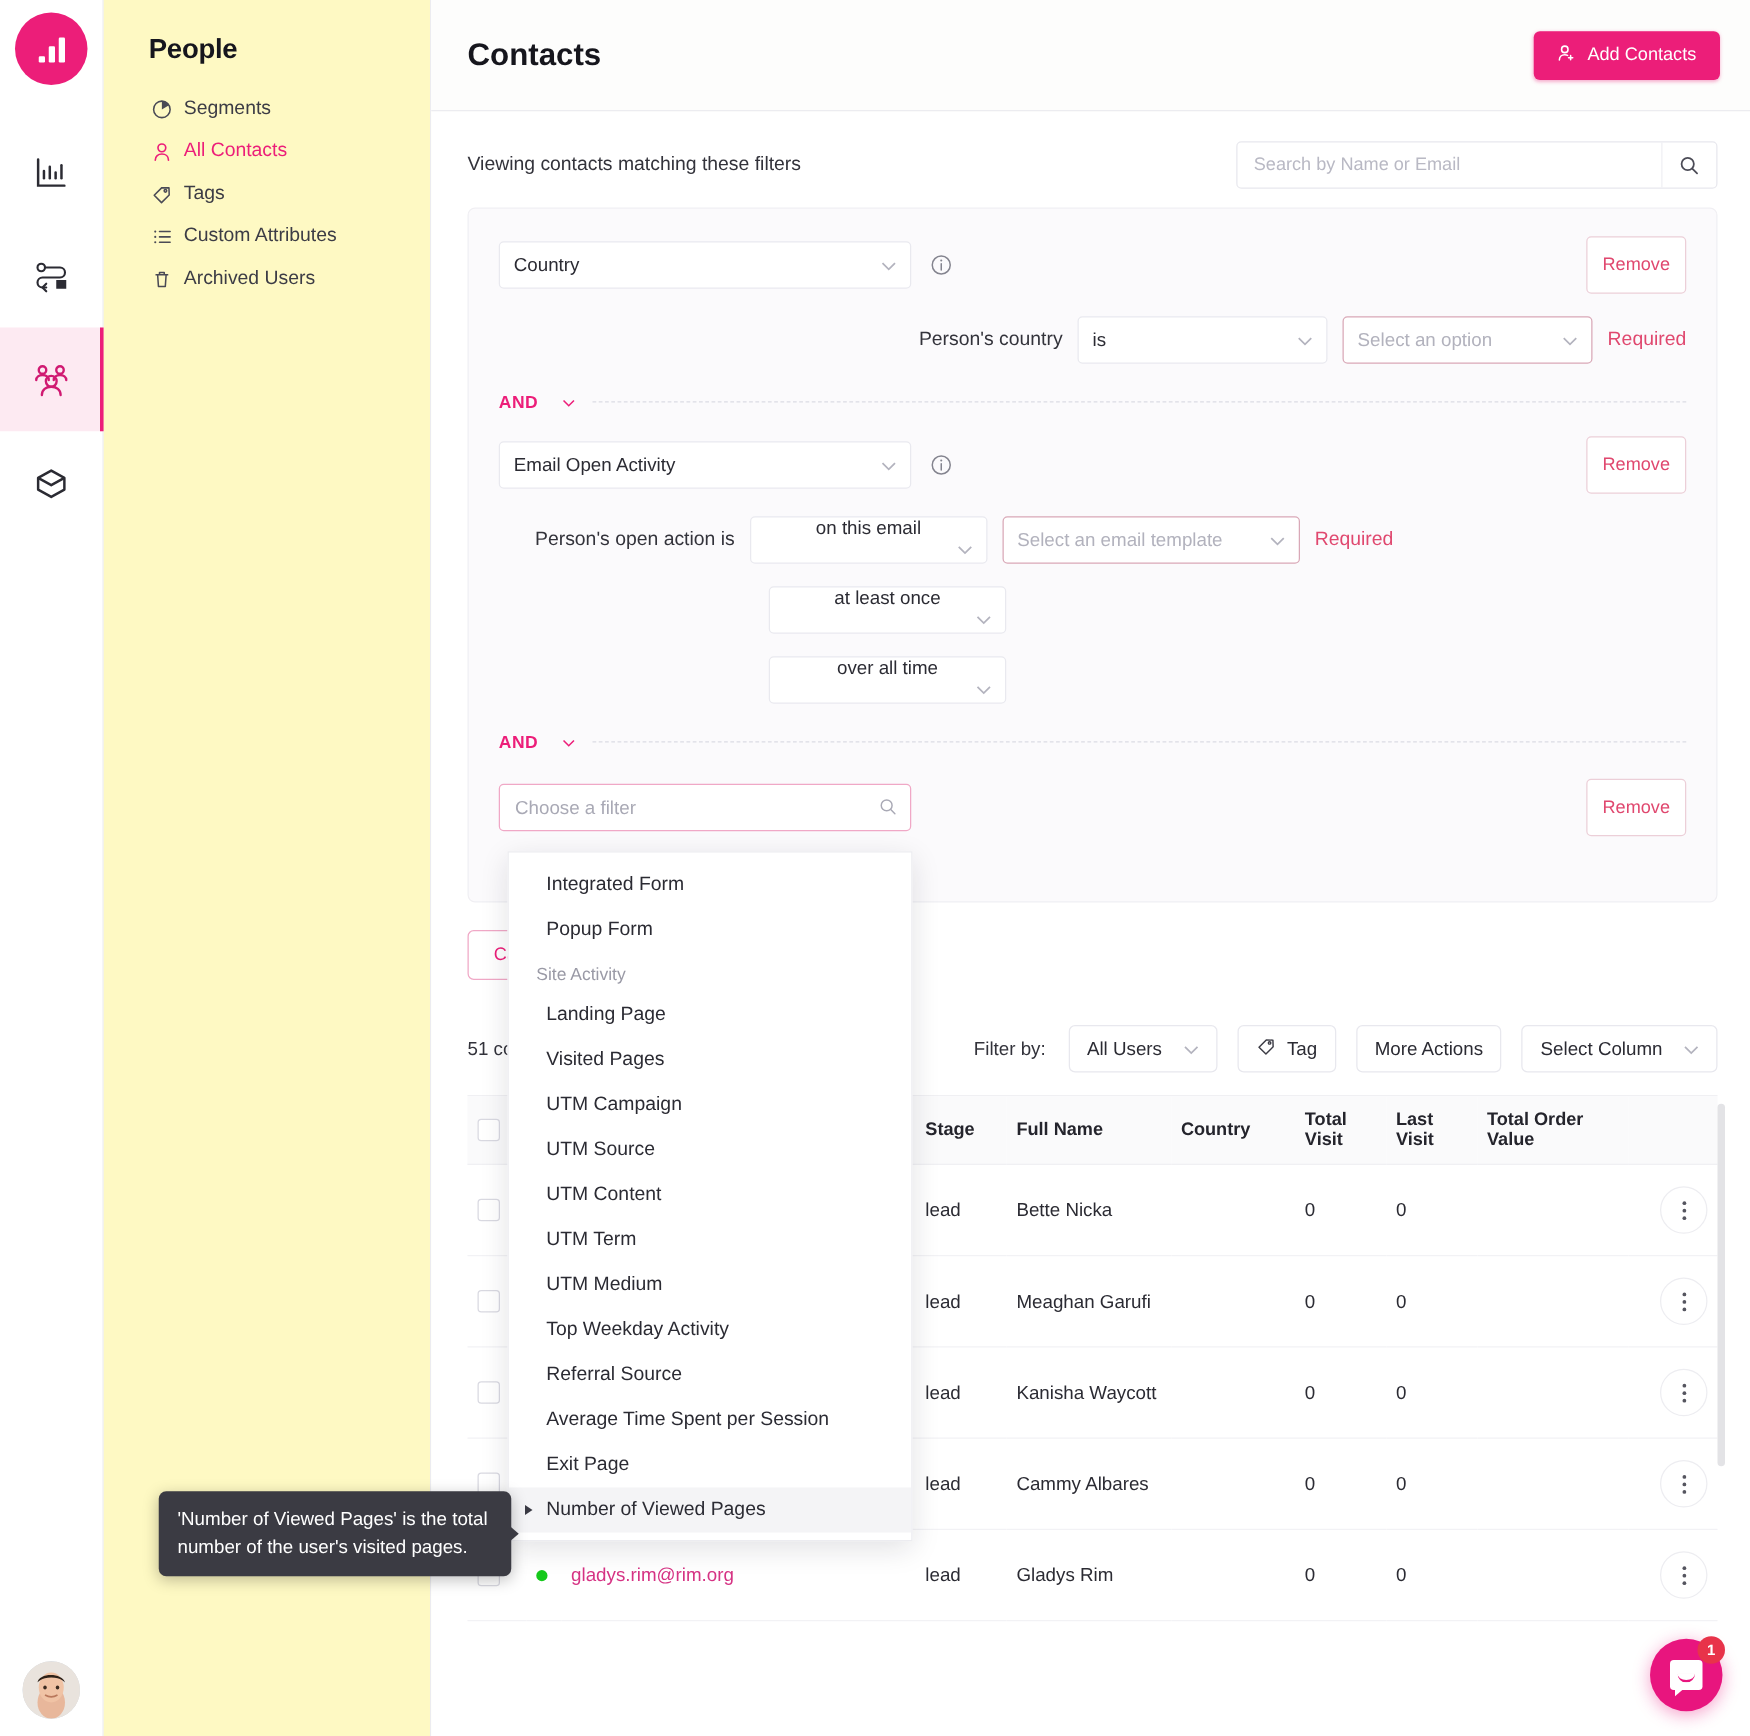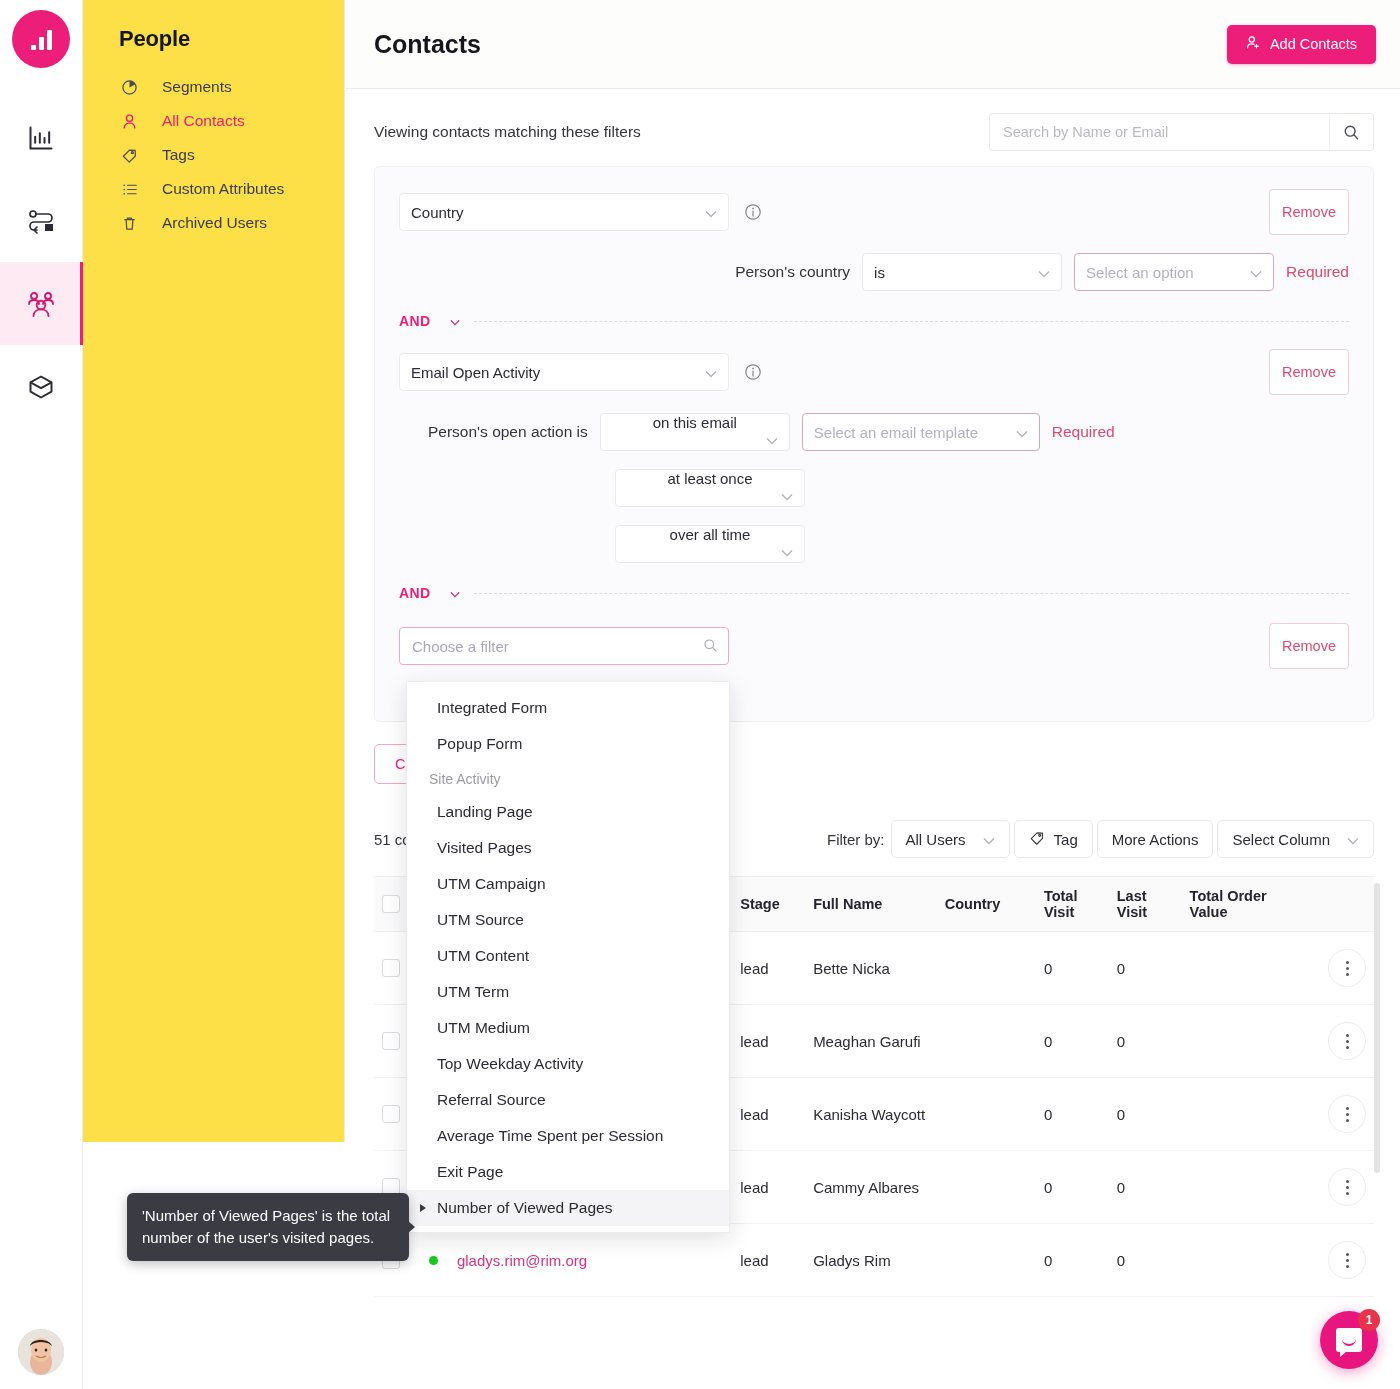--- a/index.html
+++ b/index.html
@@ -42,30 +42,30 @@
   }
   .rail-item svg { display: block; }
   #rail-avatar {
     position: absolute; bottom: 14px; left: 18px;
     width: 46px; height: 46px; border-radius: 50%;
     overflow: hidden; background: #cfd4da; cursor: pointer;
   }
 
   
   #people-sidebar {
-    position: absolute; left: 83px; top: 0; width: 262px; height: 1142px;
-    background: #fde047; border-right: 1px solid #ececf0;
+    position: absolute; left: 83px; top: 0; width: 262px; height: 1389px;
+    background: #fef9c3; border-right: 1px solid #ececf0;
     padding: 26px 0 0 0;
   }
   #people-title {
     font-size: 22px; font-weight: bold; color: #16161d;
     padding: 0 0 18px 36px; letter-spacing: -0.2px;
   }
   .nav-item {
-    display: flex; align-items: center; gap: 24px;
+    display: flex; align-items: center; gap: 9px;
     padding: 8px 0 8px 38px; font-size: 15.5px; color: #3c3c45;
     cursor: pointer;
   }
   .nav-item.active { color: #ec1e79; }
   .nav-item .nav-ico { width: 17px; height: 17px; flex: 0 0 17px; display:block; }
 
   
   #main { position: absolute; left: 345px; top: 0; right: 0; height: 1389px; background: #fff; }
   #topbar {
     height: 89px; border-bottom: 1px solid #ececf0;
@@ -192,21 +192,21 @@
   .btn-solid-pink {
     height: 40px; padding: 0 20px; border: none; background: #ec1e79;
     color: #fff; border-radius: 5px; font-size: 14.5px; font-family: inherit; cursor: pointer;
   }
 
   
   #list-toolbar {
     display: flex; align-items: center; margin: 36px 26px 0 29px;
   }
   #contact-count { font-size: 15px; color: #33333b; }
-  #toolbar-right { margin-left: auto; display: flex; align-items: center; gap: 4px; }
+  #toolbar-right { margin-left: auto; display: flex; align-items: center; gap: 16px; }
   #filter-by-label { font-size: 15px; color: #33333b; margin-right: 2px; }
   .tb-btn {
     height: 38px; border: 1px solid #e8e8ee; background: #fff; border-radius: 5px;
     padding: 0 14px; font-size: 15px; font-family: inherit; color: #2b2b33;
     display: flex; align-items: center; gap: 9px; cursor: pointer;
   }
   .tb-btn .chev { color: #b3b3be; margin-left: 8px; }
 
   
   #table-wrap {

